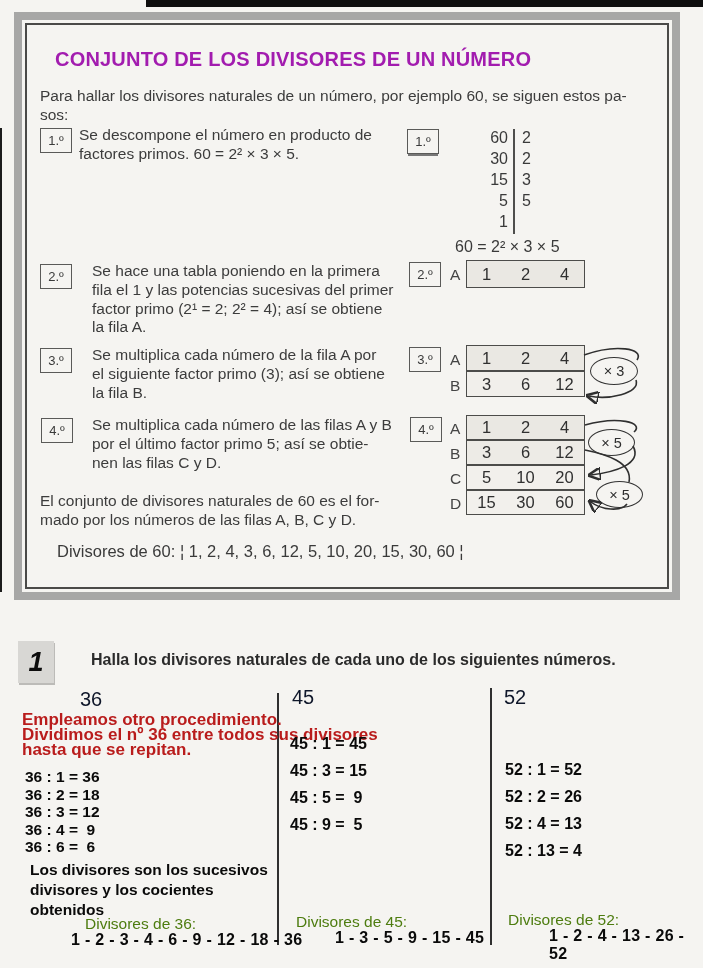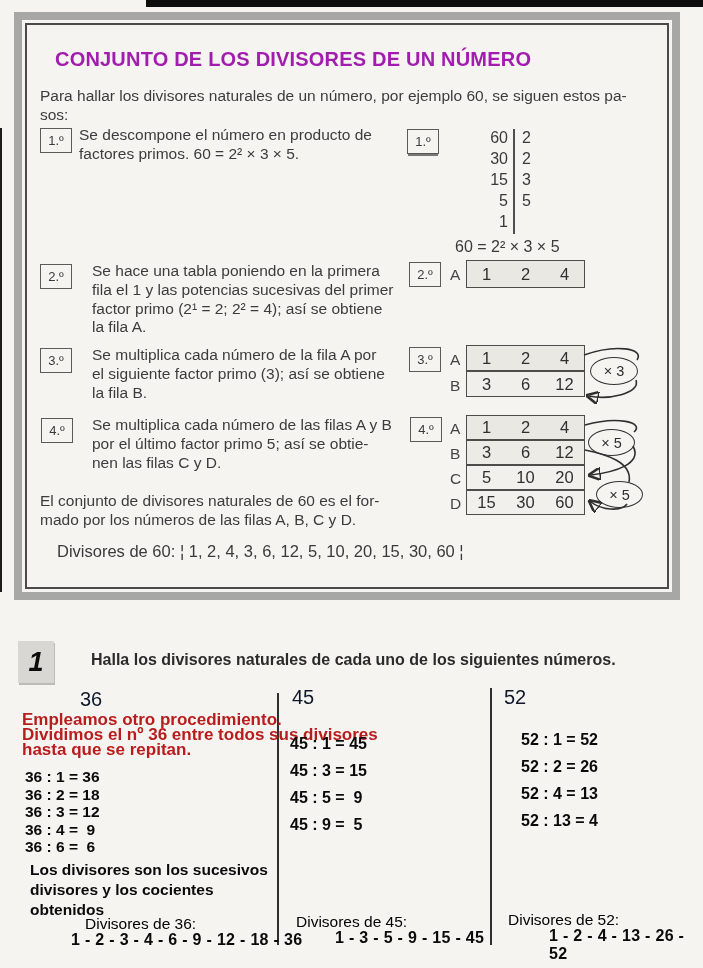--- a/index.html
+++ b/index.html
@@ -44,21 +44,21 @@
     box-shadow:1px 2px 0 #bcbbb8;display:flex;align-items:center;justify-content:center;
     font-size:27px;font-weight:bold;font-style:italic;color:#0c0c0c;
   }
   .prompt{left:91px;top:651px;font-size:16px;font-weight:600;color:#2b2b2b;}
   .col-header{font-size:20px;color:#0f172a;}
   .vdivider{width:2px;background:#2f2f2f;}
   .bold-note{font-size:17px;line-height:15.2px;font-weight:bold;color:#b91c1c;}
   .bold-ops{font-size:15.5px;line-height:17.5px;font-weight:bold;color:#0a0a0a;}
   .bold-ops2{font-size:16px;line-height:27px;font-weight:bold;color:#0a0a0a;}
   .bold-concl{font-size:15.5px;line-height:20px;font-weight:bold;color:#0a0a0a;}
-  .div-label{font-size:15.5px;color:#000000;}
+  .div-label{font-size:15.5px;color:#4d7c0f;}
   .div-list{font-size:16px;font-weight:bold;color:#0a0a0a;letter-spacing:.3px;margin-left:43px;}
   svg.arrows{position:absolute;left:545px;top:340px;width:120px;height:190px;overflow:visible;}
   svg.arrows path{fill:none;stroke:#2f2f2f;stroke-width:1.6;}
 </style>
 </head>
 <body>
 
 <div class="abs topbar"></div>
 <div class="abs leftstrip"></div>
 
@@ -207,18 +207,18 @@
 
 <div class="abs col-header" style="left:292px;top:686px;">45</div>
 <div class="abs bold-ops2 ml" style="left:290px;top:730px;">45 : 1 = 45
 45 : 3 = 15
 45 : 5 =  9
 45 : 9 =  5</div>
 <div class="abs div-label" style="left:296px;top:913px;">Divisores de 45:</div>
 <div class="abs div-list" style="left:292px;top:929px;">1 - 3 - 5 - 9 - 15 - 45</div>
 
 <div class="abs col-header" style="left:504px;top:686px;">52</div>
-<div class="abs bold-ops2 ml" style="left:505px;top:726px;margin-left:16px;">52 : 1 = 52
+<div class="abs bold-ops2 ml" style="left:505px;top:756px;">52 : 1 = 52
 52 : 2 = 26
 52 : 4 = 13
 52 : 13 = 4</div>
 <div class="abs div-label" style="left:508px;top:911px;">Divisores de 52:</div>
 <div class="abs div-list" style="left:506px;top:927px;">1 - 2 - 4 - 13 - 26 - 52</div>
 
 </body></html>

